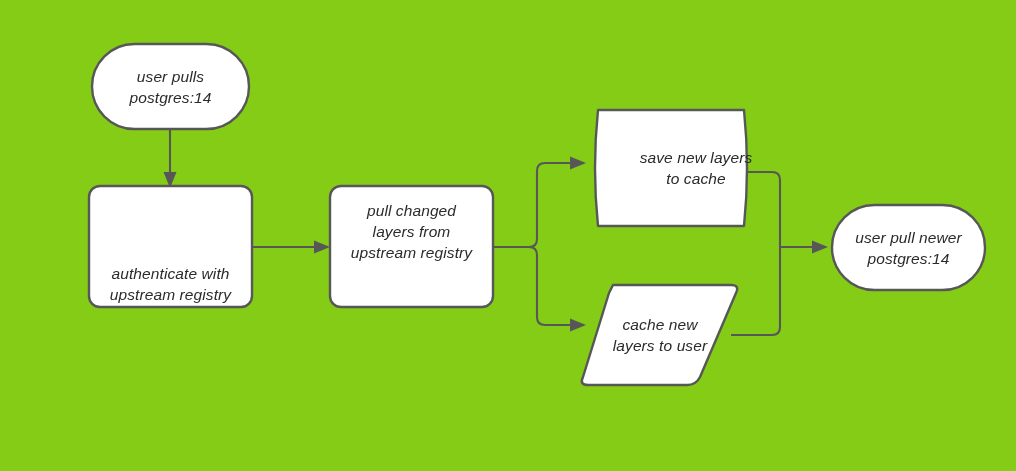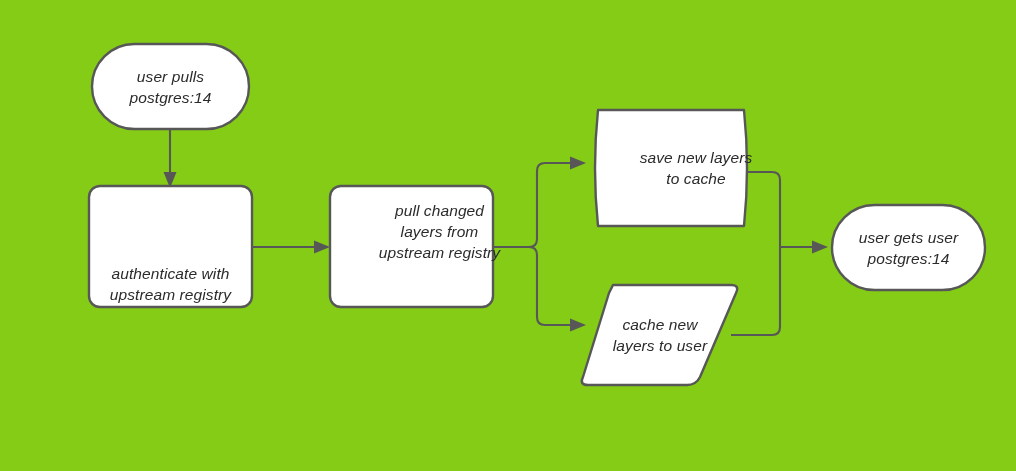--- a/index.html
+++ b/index.html
@@ -120,26 +120,26 @@
     <rect class="node-shape" x="832" y="205" width="153" height="85" rx="42.5" ry="42.5"></rect>
 
   </svg>
 
   <div class="node-label" style="left:92px; top:44px; width:157px; height:85px;">user pulls
 postgres:14</div>
 
   <div class="node-label" style="left:89px; top:186px; width:163px; height:121px;margin-top:37px;">authenticate with
 upstream registry</div>
 
-  <div class="node-label" style="left:330px; top:186px; width:163px; height:91px;padding-left:28px;">pull changed
+  <div class="node-label" style="left:330px; top:186px; width:163px; height:91px;">pull changed
 layers from
 upstream registry</div>
 
   <div class="node-label" style="left:596px; top:108px; width:152px; height:120px;margin-left:24px;">save new layers
 to cache</div>
 
   <div class="node-label" style="left:586px; top:283px; width:148px; height:104px;">cache new
 layers to user</div>
 
-  <div class="node-label" style="left:832px; top:205px; width:153px; height:85px;">user gets user
+  <div class="node-label" style="left:832px; top:205px; width:153px; height:85px;">user pull newer
 postgres:14</div>
 
 </div>
 
 </body></html>

